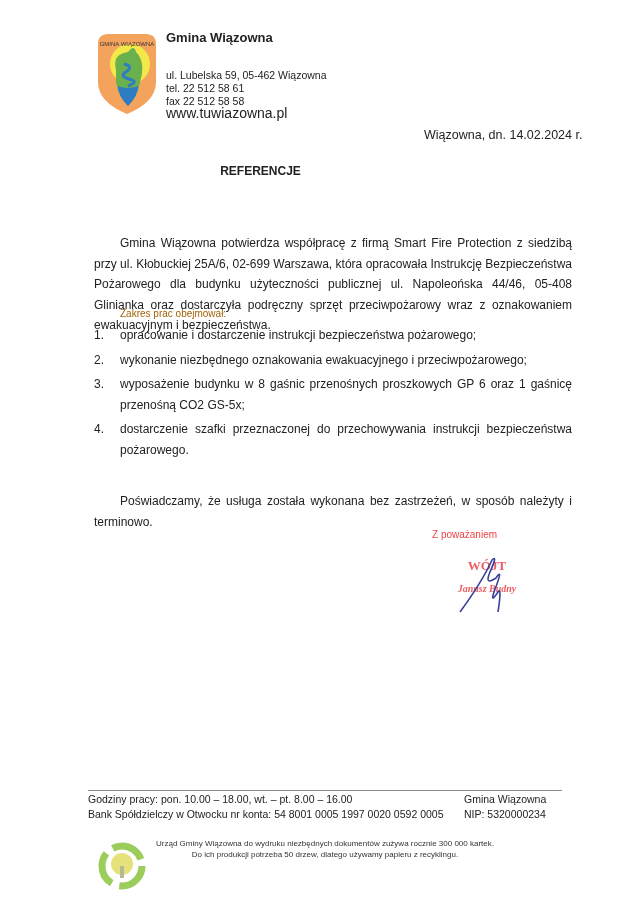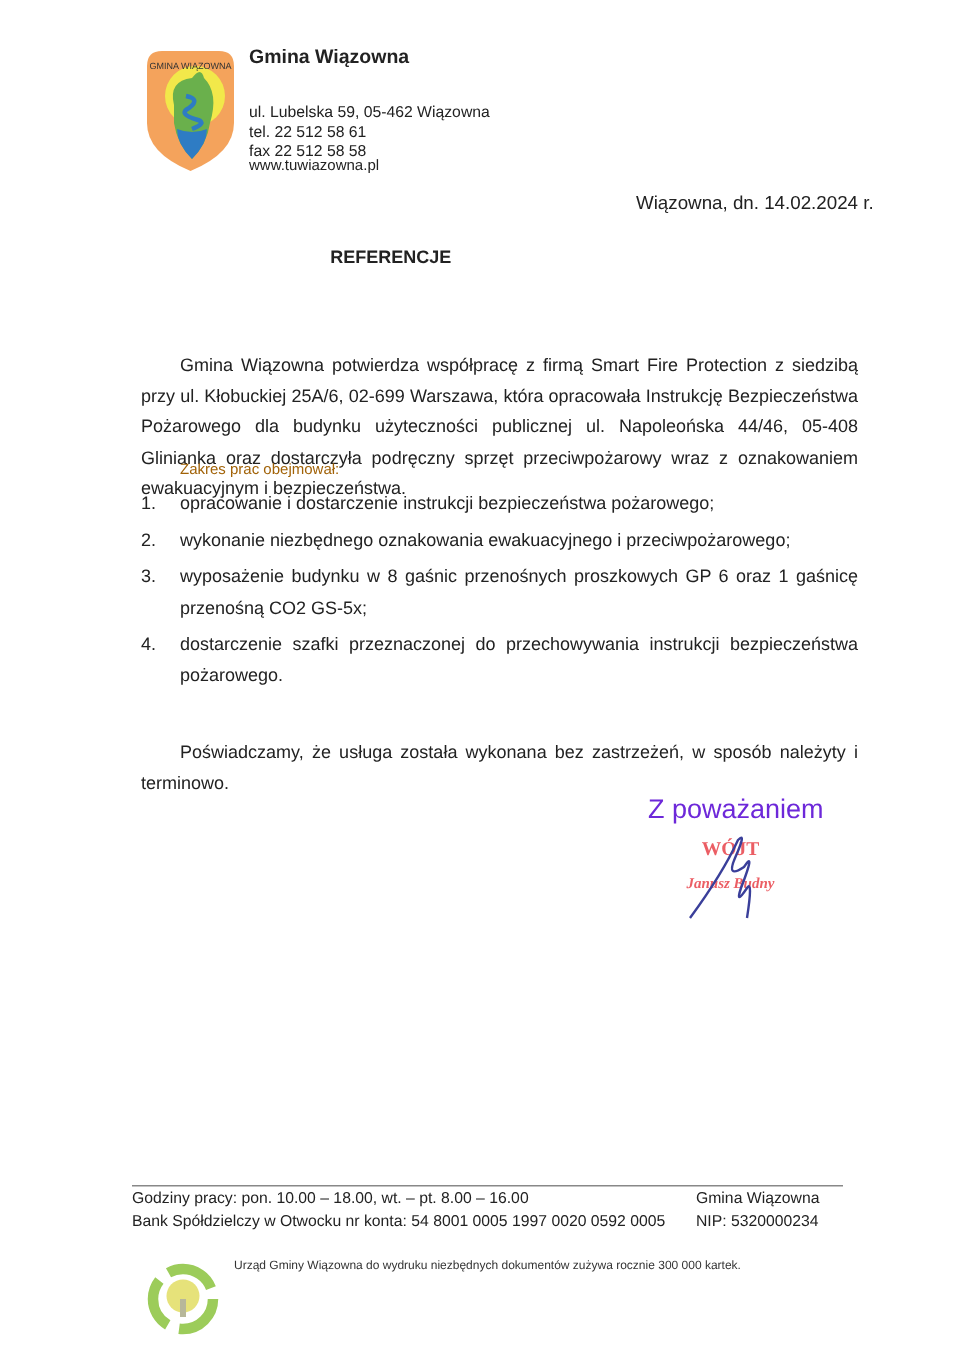--- a/index.html
+++ b/index.html
@@ -2,32 +2,32 @@
 <html><head>
 <meta charset="utf-8">
 <style>
   html, body { margin: 0; padding: 0; background: #ffffff; }
   body { width: 641px; height: 911px; position: relative; overflow: hidden;
          font-family: "Liberation Sans", sans-serif; color: #1a1a1a; }
   .abs { position: absolute; }
   .logo { left: 94px; top: 30px; width: 66px; height: 86px; }
   .org-name { left: 166px; top: 30px; font-size: 13px; font-weight: bold; color: #222; }
   .addr { left: 166px; top: 56px; font-size: 10.5px; line-height: 13px; color: #222; margin-top: 13px; }
-  .www { left: 166px; top: 105px; font-size: 10px; color: #222; }
+  .www { left: 166px; top: 105px; font-size: 14px; color: #222; }
   .date { left: 424px; top: 128px; font-size: 12.5px; color: #222; }
   .title { left: 0; width: 521px; top: 164px; text-align: center; font-size: 12px; font-weight: bold; color: #222; }
   .body-text { left: 94px; width: 478px; font-size: 12px; line-height: 20.5px; text-align: justify; color: #222; margin-top: 30px; }
   .p1 { top: 203px; text-indent: 26px; }
   .scope-intro { left: 120px; top: 308px; font-size: 10px; color: #a16207; }
   .list { left: 94px; top: 325px; width: 478px; margin: 0; padding: 0; list-style: none; font-size: 12px; color: #222; }
   .list li { display: flex; line-height: 20.5px; margin-bottom: 4px; }
   .list .num { width: 26px; flex: none; }
   .list .txt { flex: 1; text-align: justify; }
   .p2 { top: 461px; text-indent: 26px; }
-  .regards { left: 432px; top: 529px; font-size: 18px; color: #6d28d9; }
+  .regards { left: 432px; top: 529px; font-size: 10px; color: #ef4444; }
   .signature { left: 432px; top: 552px; width: 110px; height: 66px; }
   .footer-rule { left: 88px; top: 790px; width: 474px; height: 1px; background: #888; }
   .footer-left { left: 88px; top: 792px; font-size: 10.5px; line-height: 14.5px; color: #222; }
   .footer-right { left: 464px; top: 792px; font-size: 10.5px; line-height: 14.5px; color: #222; }
   .eco-logo { left: 97px; top: 842px; width: 50px; height: 48px; }
   .eco-text { left: 145px; top: 838px; width: 360px; text-align: center; font-size: 8px; line-height: 11px; color: #333; }
 </style>
 </head>
 <body>
 
@@ -99,13 +99,14 @@
 
 <div class="abs eco-logo">
   <svg width="50" height="48" viewBox="0 0 50 48">
     <circle cx="25" cy="24" r="20" fill="none" stroke="#9ccc5a" stroke-width="7" stroke-dasharray="34 8"></circle>
     <circle cx="25" cy="22" r="11" fill="#e6e27a"></circle>
     <rect x="23" y="24" width="4" height="12" fill="#b7b79a"></rect>
   </svg>
 </div>
 <div class="abs eco-text">
   <div>Urząd Gminy Wiązowna do wydruku niezbędnych dokumentów zużywa rocznie 300 000 kartek.</div>
+  <div>Do ich produkcji potrzeba 50 drzew, dlatego używamy papieru z recyklingu.</div>
 </div>
 
 </body></html>

